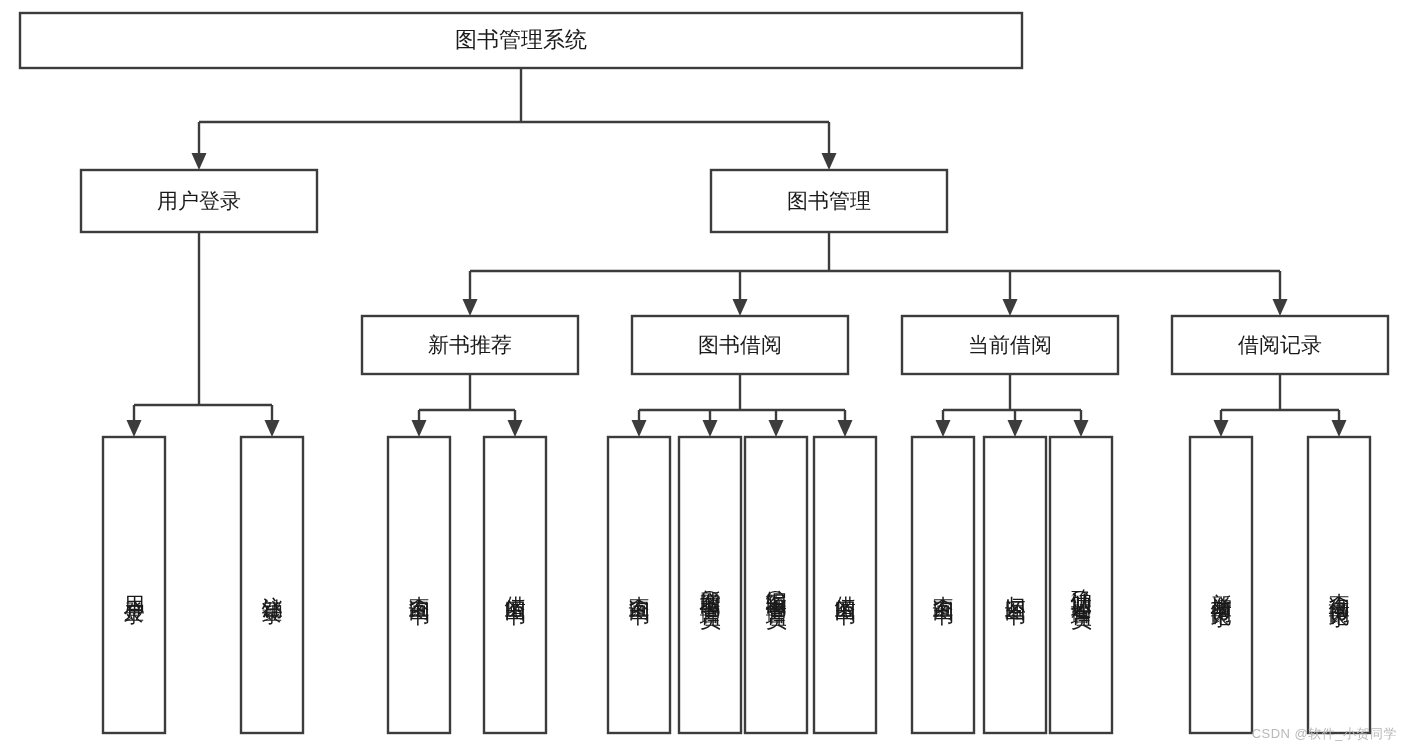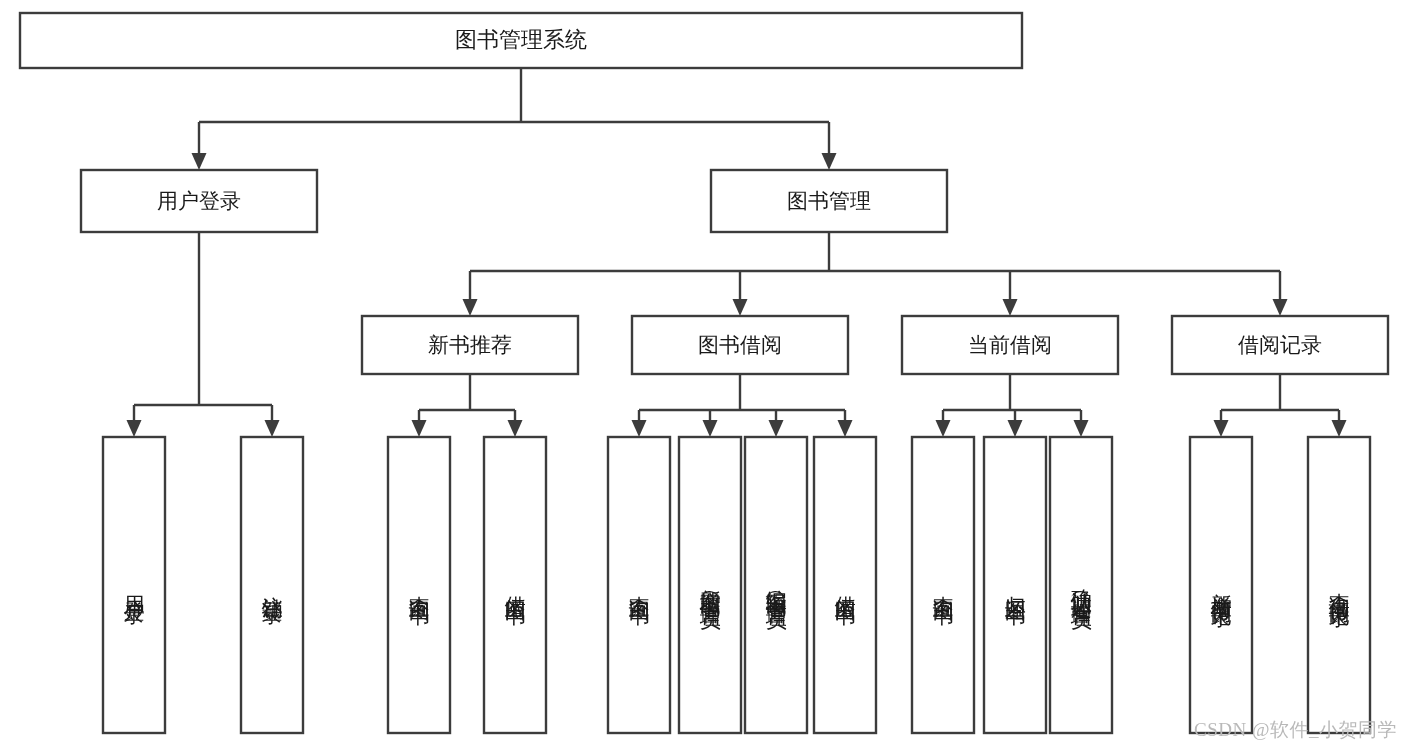--- a/index.html
+++ b/index.html
@@ -65,22 +65,22 @@
     color: #1a1a1a;
     letter-spacing: 3px;
     white-space: nowrap;
     text-align: center;
     pointer-events: none;
   }
   .watermark {
     position: absolute;
     right: 8px;
     bottom: 4px;
-    font-family: Liberation Serif, serif;
-    font-size: 19px;
+    font-family: Liberation Sans, sans-serif;
+    font-size: 13px;
     color: #b9b9b9;
     letter-spacing: 0.5px;
     user-select: none;
   }
 </style>
 </head>
 <body>
 
 <div id="diagram-root">
 

